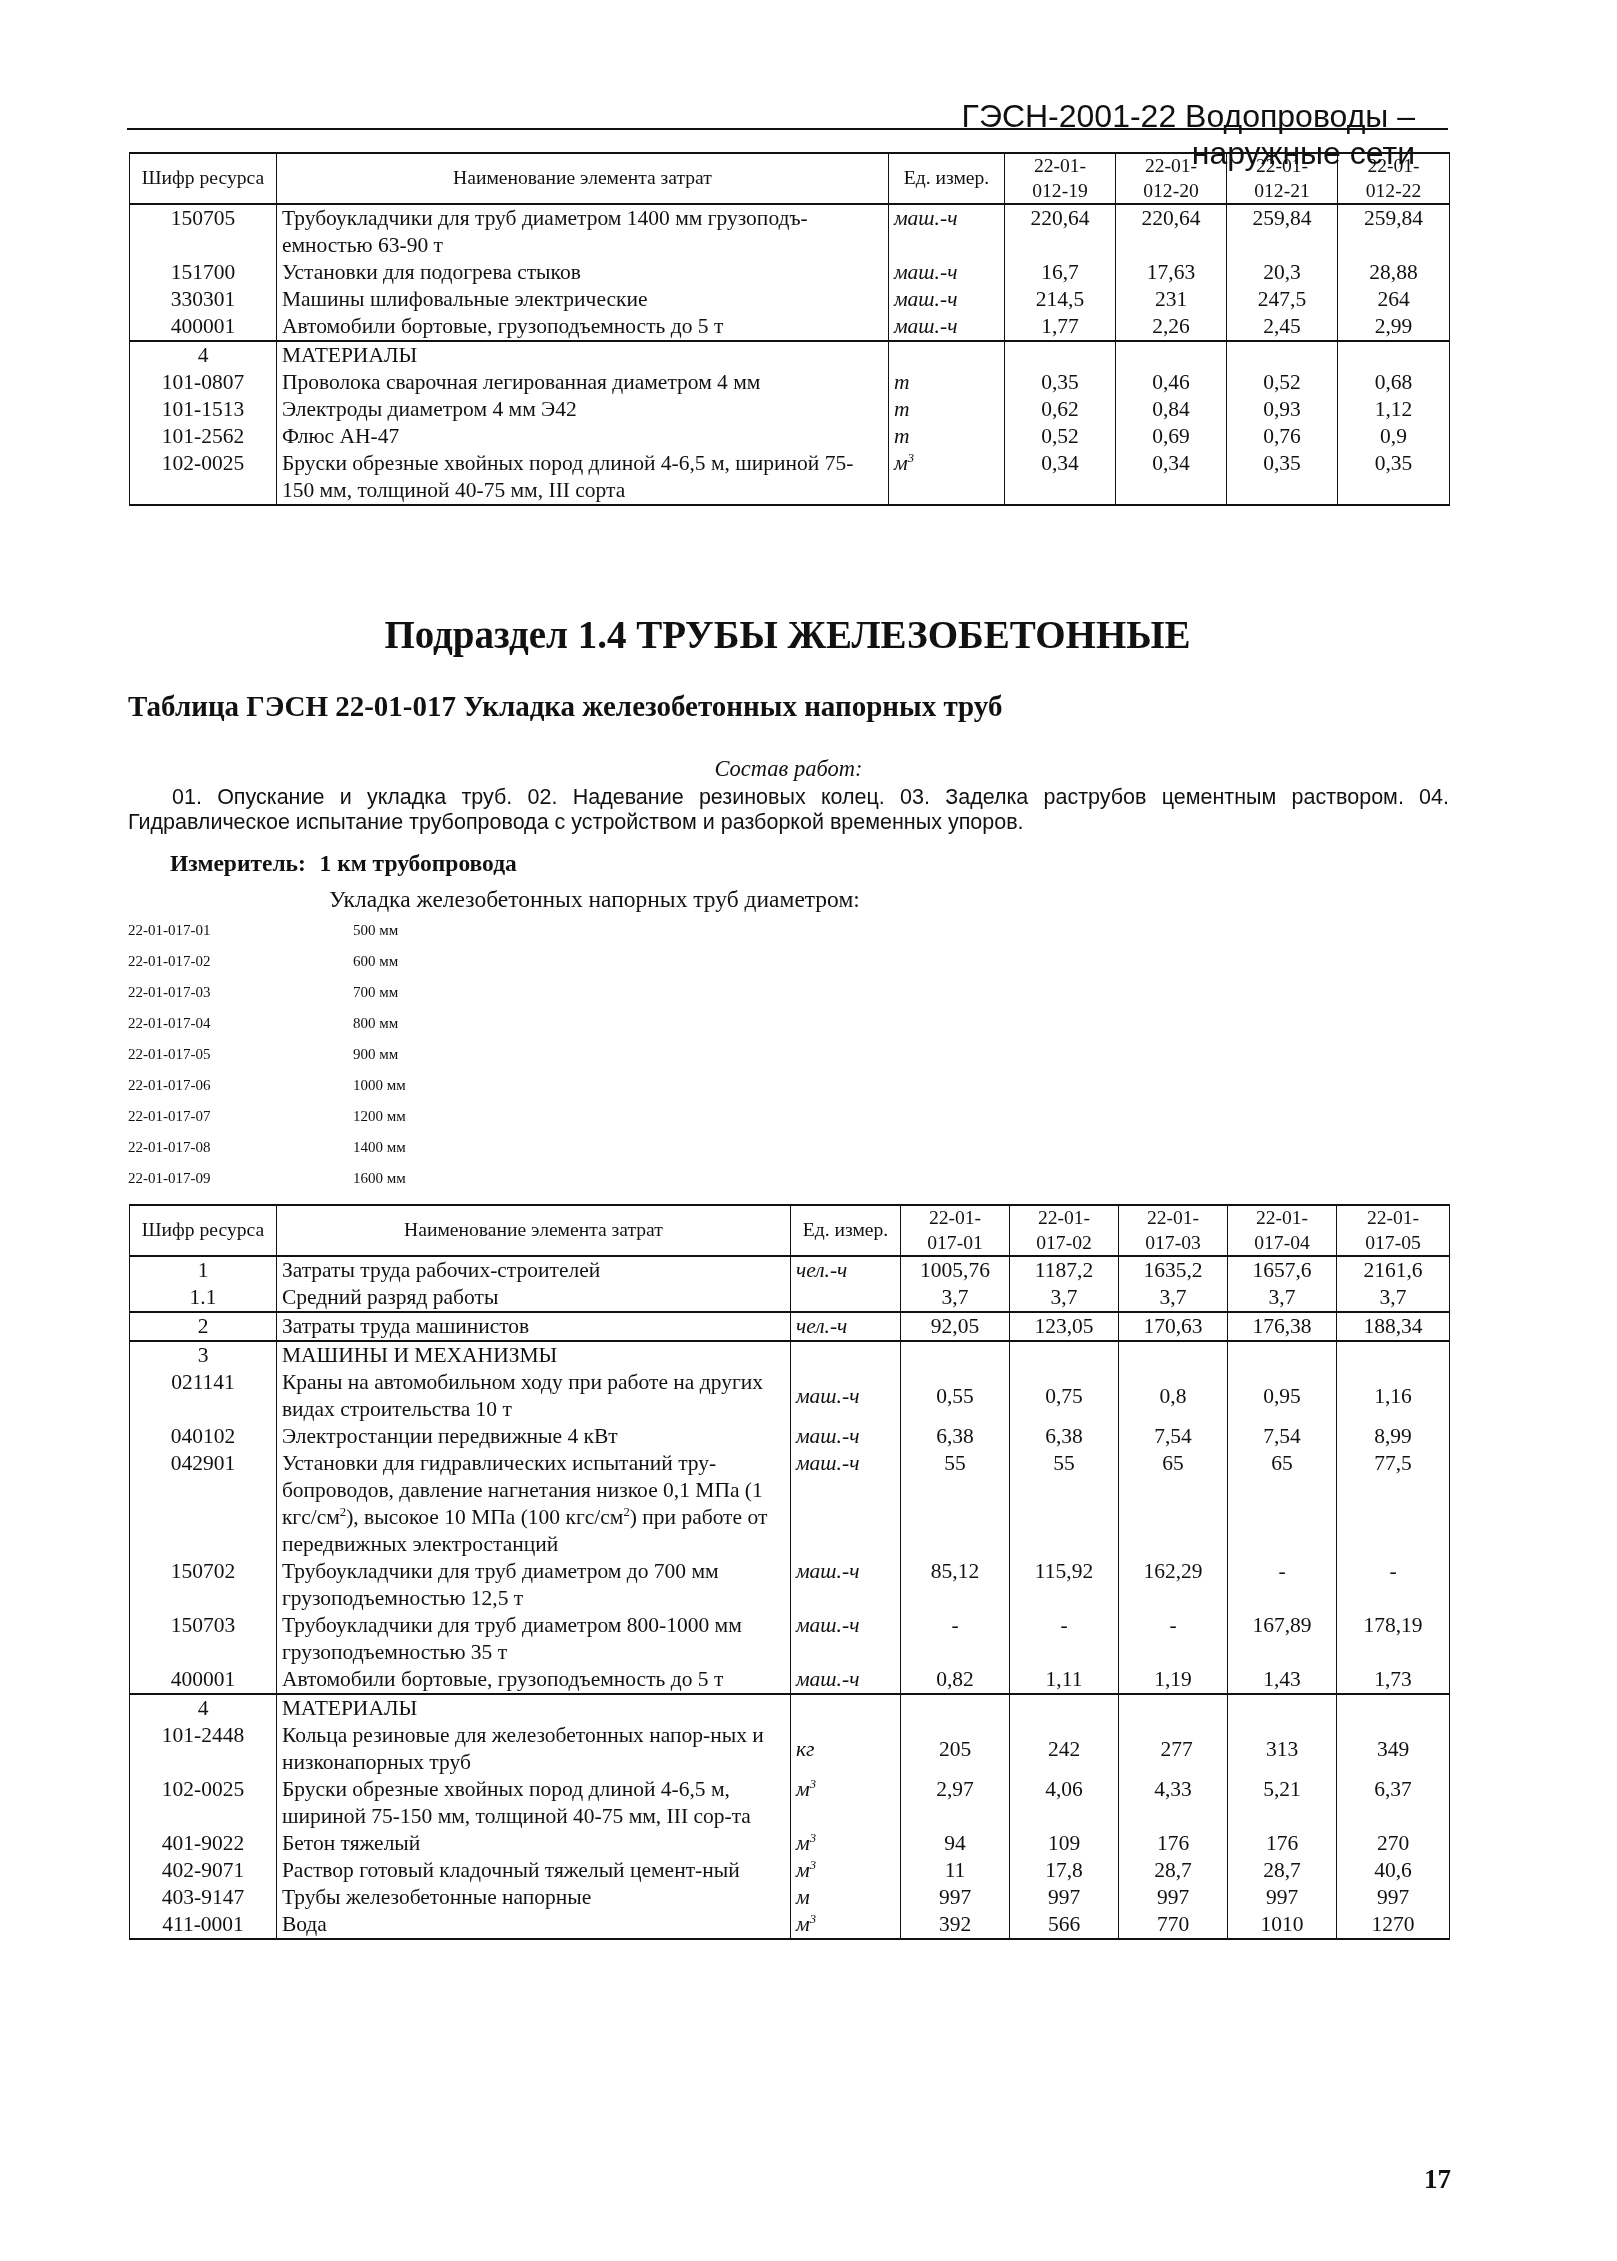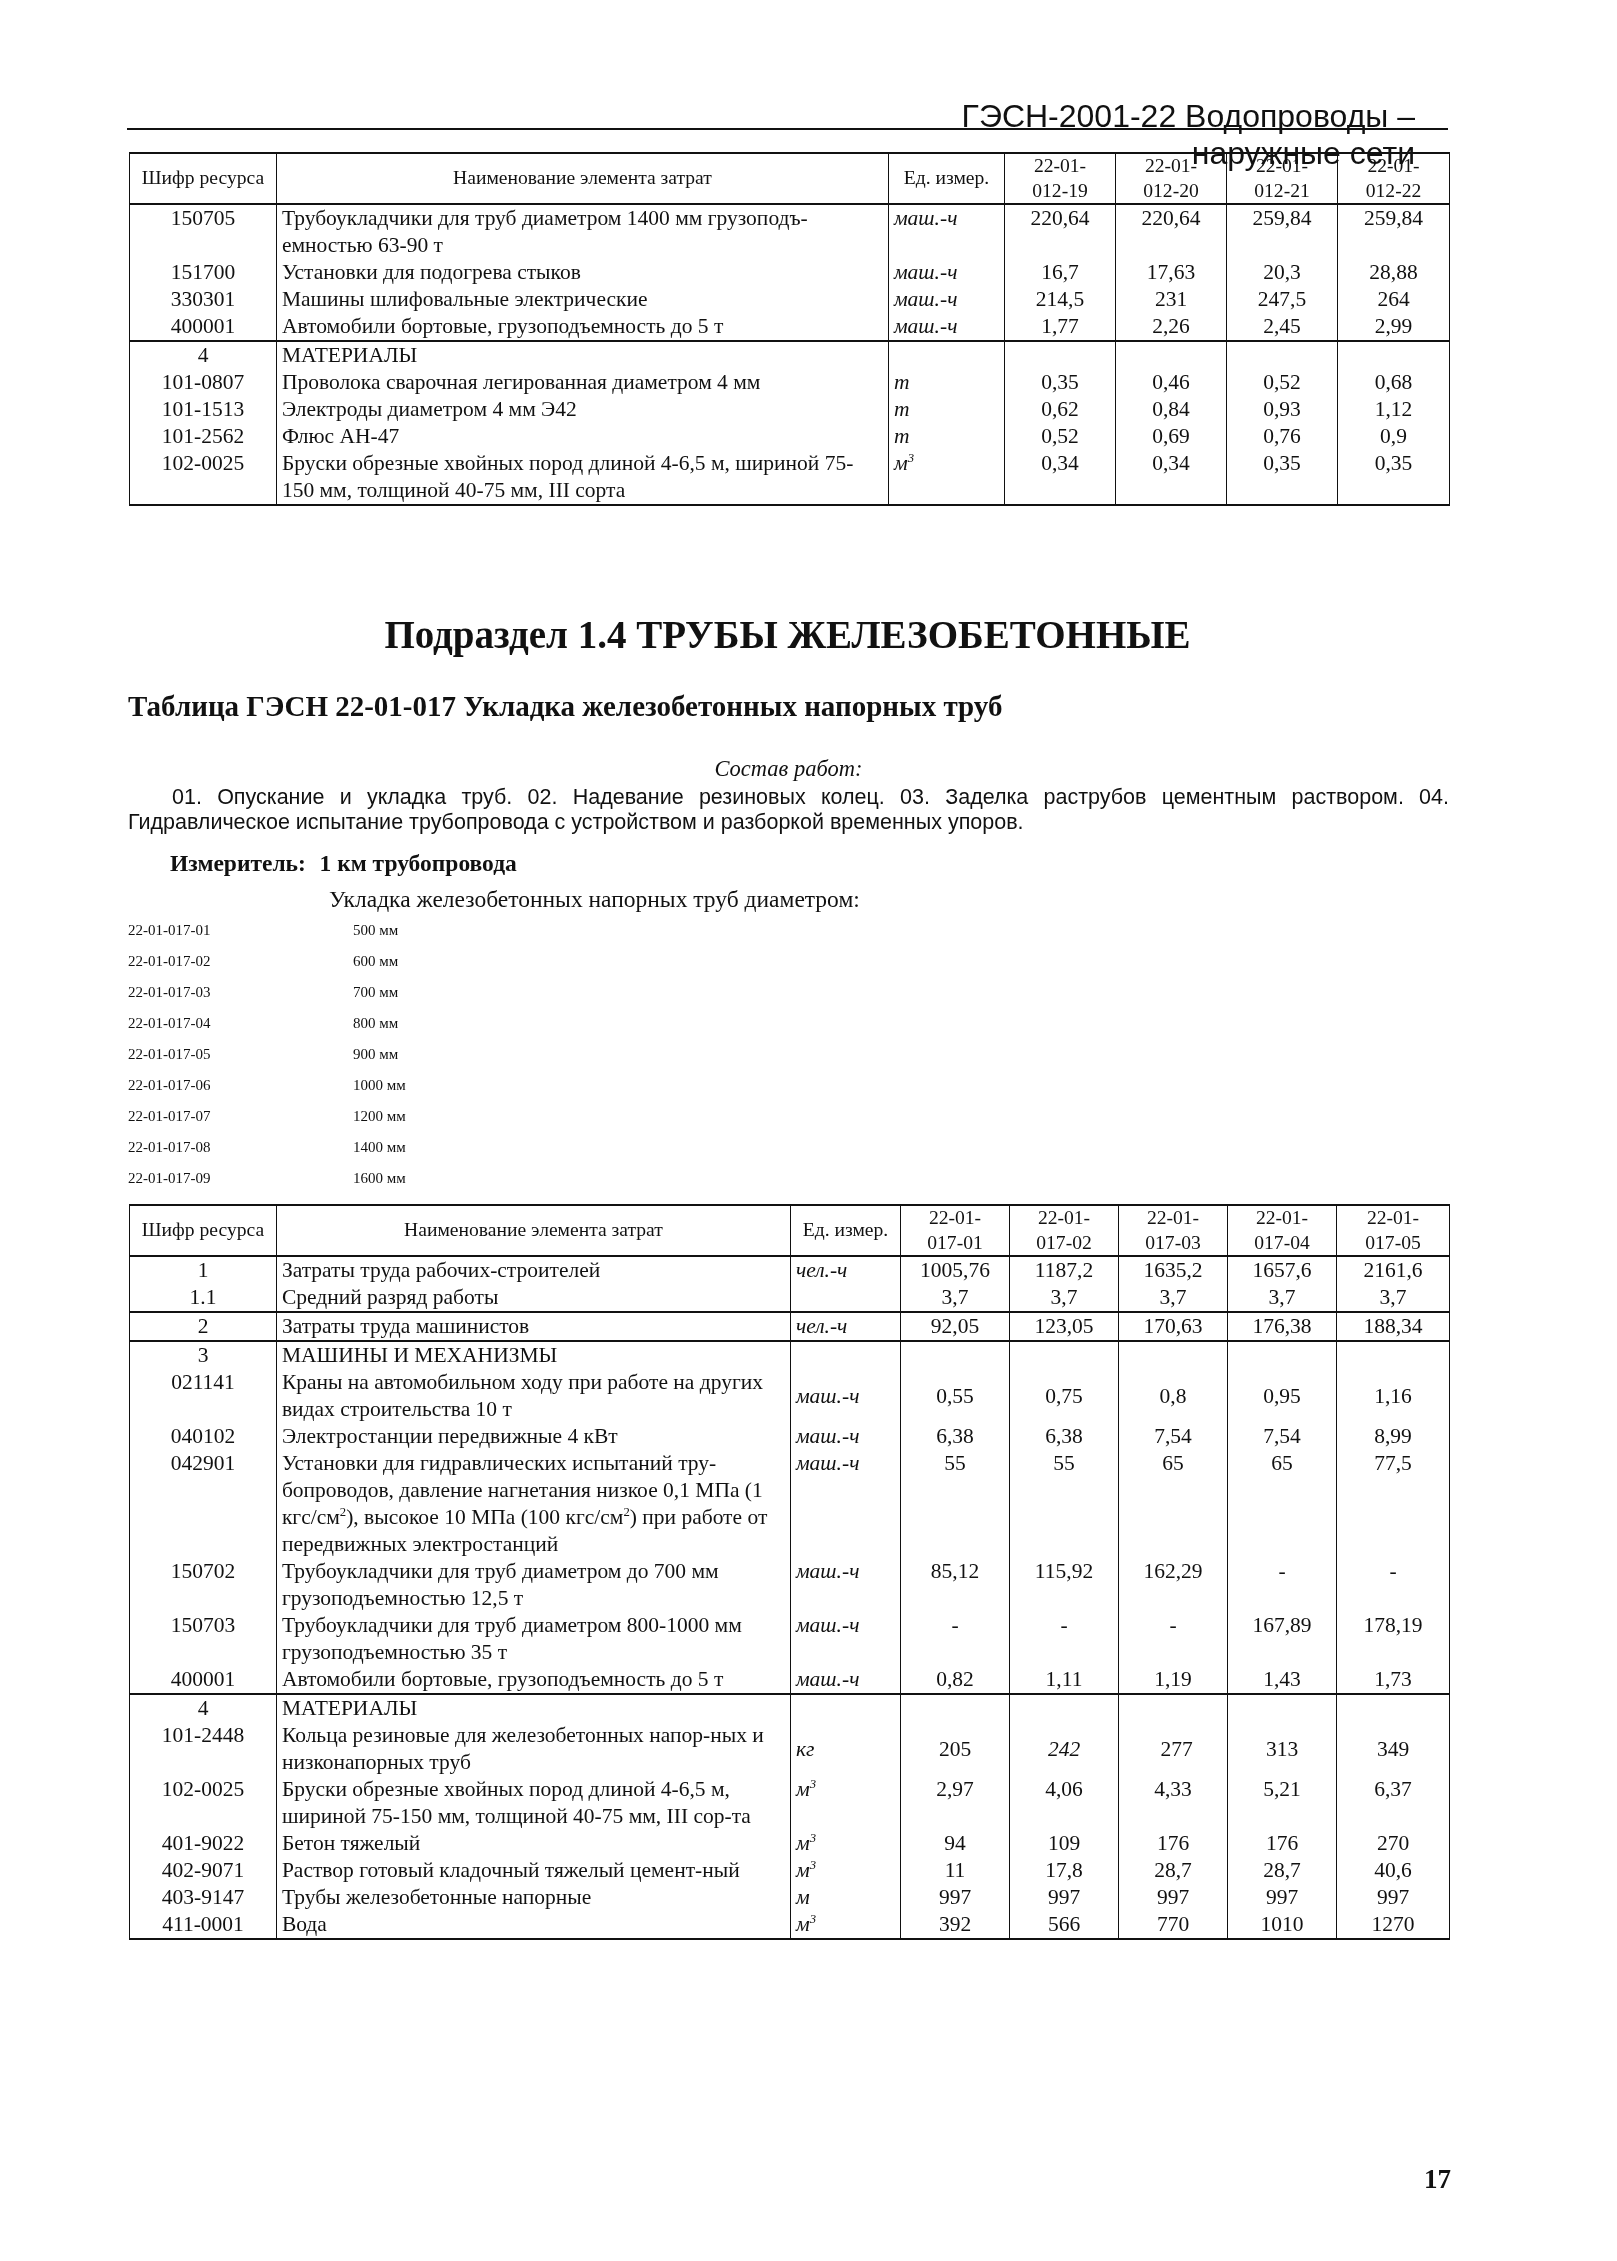--- a/index.html
+++ b/index.html
@@ -364,21 +364,21 @@
         <td class="val"></td>
         <td class="val"></td>
         <td class="val"></td>
         <td class="val"></td>
       </tr>
       <tr>
         <td class="code">101-2448</td>
         <td class="name">Кольца резиновые для железобетонных напор-ных и низконапорных труб</td>
         <td class="unit" style="vertical-align: middle;">кг</td>
         <td class="val" style="vertical-align: middle;">205</td>
-        <td class="val" style="vertical-align: middle; font-style: italic;">242</td>
+        <td class="val" style="vertical-align: middle;">242</td>
         <td class="val" style="vertical-align: middle; padding-left: 12px;">277</td>
         <td class="val" style="vertical-align: middle;">313</td>
         <td class="val" style="vertical-align: middle;">349</td>
       </tr>
       <tr>
         <td class="code">102-0025</td>
         <td class="name">Бруски обрезные хвойных пород длиной 4-6,5 м, шириной 75-150 мм, толщиной 40-75 мм, III сор-та</td>
         <td class="unit">м<sup>3</sup></td>
         <td class="val">2,97</td>
         <td class="val">4,06</td>

